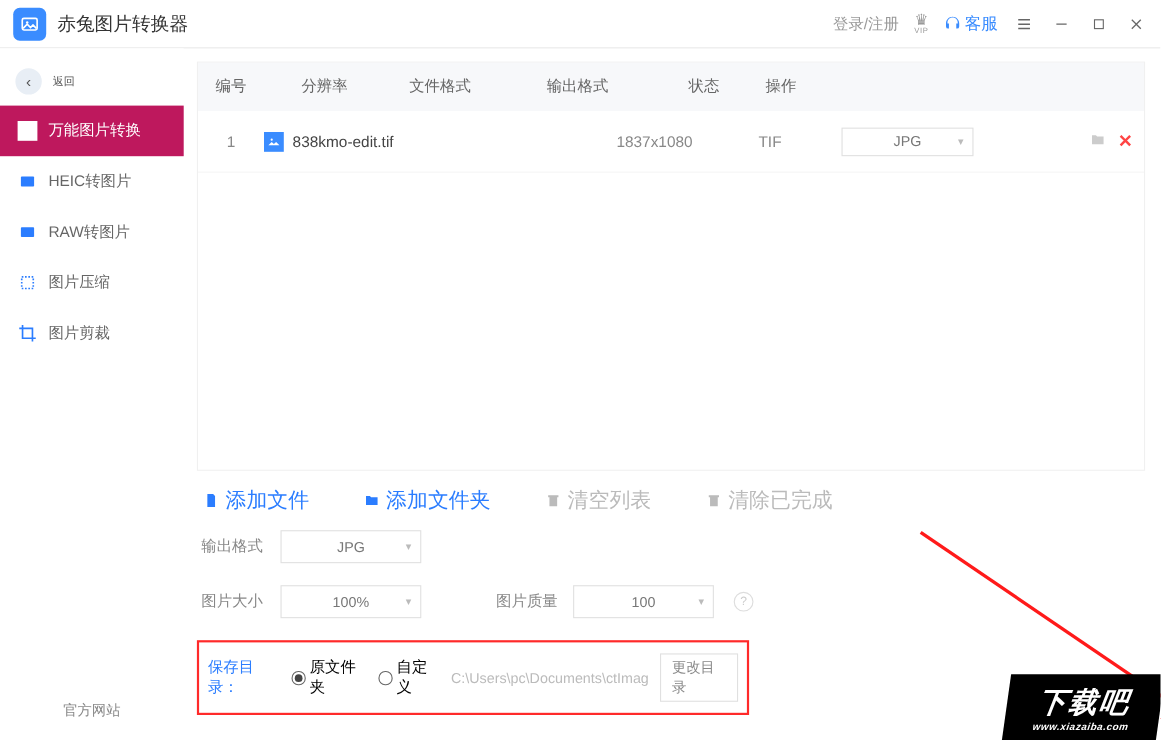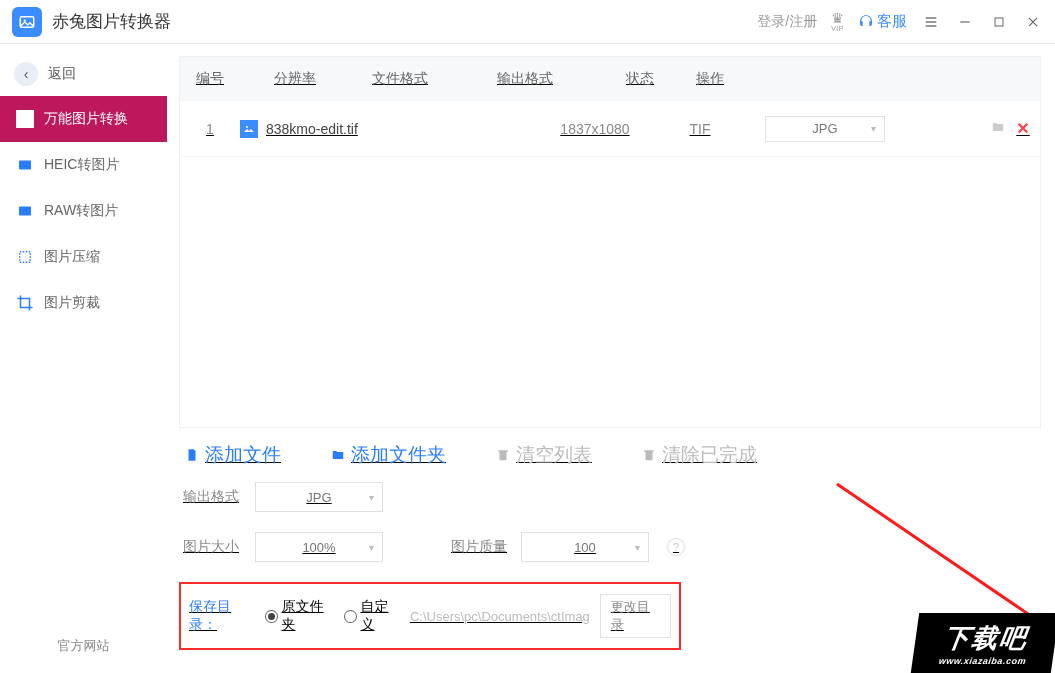--- a/index.html
+++ b/index.html
@@ -16,29 +16,29 @@
 .vip-icon .crown { font-size: 14px; }
 .vip-icon .vip-txt { font-size: 7px; letter-spacing: 0.5px; }
 .service-icon { color: #3a8cff; font-size: 15px; cursor: pointer; display: flex; align-items: center; gap: 3px; }
 .menu-icon, .min-icon, .max-icon, .close-win-icon { cursor: pointer; color: #666; display: flex; align-items: center; justify-content: center; width: 20px; height: 20px; }
 
 .body-row { display: flex; height: calc(100% - 44px); }
 
 .sidebar { width: 172px; background: #fff; display: flex; flex-direction: column; padding-top: 8px; }
 .back-row { display: flex; align-items: center; padding: 10px 14px; gap: 10px; cursor: pointer; }
 .back-btn { width: 24px; height: 24px; border-radius: 50%; background: #e8eef5; display: flex; align-items: center; justify-content: center; color: #555; font-size: 14px; }
-.back-txt { color: #555; font-size: 14px; }
+.back-txt { color: #555; font-size: 10px; }
 .nav-item { display: flex; align-items: center; padding: 14px 16px; gap: 10px; cursor: pointer; color: #666; font-size: 14px; }
 .nav-item.active { background: #be185d; color: #fff; }
 .nav-item.active .nav-icon { background: #fff; }
 .nav-icon { width: 18px; height: 18px; display: flex; align-items: center; justify-content: center; }
 .nav-icon svg { width: 18px; height: 18px; }
 .sidebar-footer { margin-top: auto; text-align: center; padding: 18px 0; color: #888; font-size: 13px; cursor: pointer; }
 
-.main { flex: 1; padding: 12px 14px 16px 12px; display: flex; flex-direction: column; position: relative; text-decoration: underline; }
+.main { flex: 1; padding: 12px 14px 16px 12px; display: flex; flex-direction: column; position: relative; }
 
 .table-wrap { background: #fff; border: 1px solid #f0f0f0; flex: 0 0 auto; height: 372px; display: flex; flex-direction: column; }
 .thead { background: #f7f8fa; display: flex; align-items: center; height: 44px; font-size: 14px; color: #666; }
 .th-index { width: 60px; text-align: center; }
 .th-name { flex: 0 0 300px; }
 .th-res { width: 110px; text-align: center; }
 .th-fmt { width: 100px; text-align: center; }
 .th-out { width: 150px; text-align: center; }
 .th-status { width: 80px; text-align: center; }
 .th-op { width: 60px; text-align: center; }

